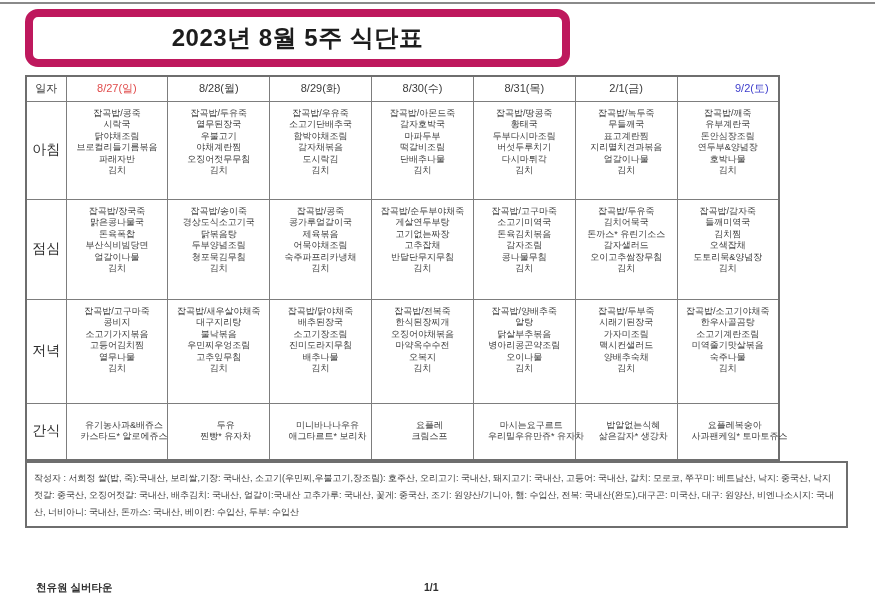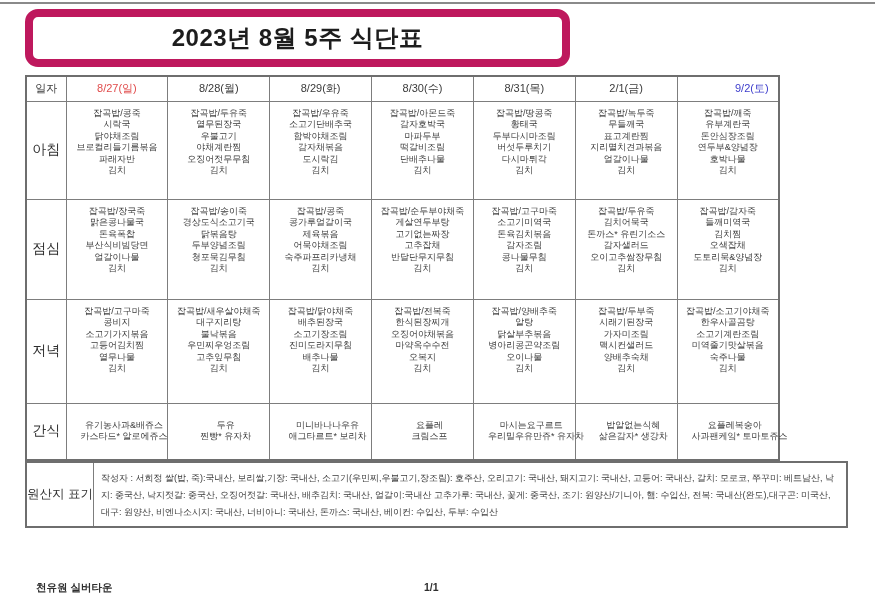--- a/index.html
+++ b/index.html
@@ -303,18 +303,17 @@
         </td>
         <td>
           <div class="menu-item">요플레복숭아</div>
           <div class="menu-item">사과팬케잌* 토마토쥬스</div>
         </td>
       </tr>
     </tbody>
 </table>
 
 <div class="origin-box">
-  <div class="origin-label">원산지 표기</div>
   <div class="origin-text">작성자 : 서희정  쌀(밥, 죽):국내산, 보리쌀,기장: 국내산, 소고기(우민찌,우불고기,장조림): 호주산, 오리고기: 국내산, 돼지고기: 국내산, 고등어: 국내산, 갈치: 모로코, 쭈꾸미: 베트남산, 낙지: 중국산, 낙지젓갈: 중국산, 오징어젓갈: 국내산, 배추김치: 국내산, 얼갈이:국내산 고추가루: 국내산, 꽃게: 중국산, 조기: 원양산/기니아, 햄: 수입산, 전복: 국내산(완도),대구곤: 미국산, 대구: 원양산, 비엔나소시지: 국내산, 너비아니: 국내산, 돈까스: 국내산, 베이컨: 수입산, 두부: 수입산</div>
 </div>
 
 <div class="footer-left">천유원 실버타운</div>
 <div class="footer-page">1/1</div>
 
 </body></html>

